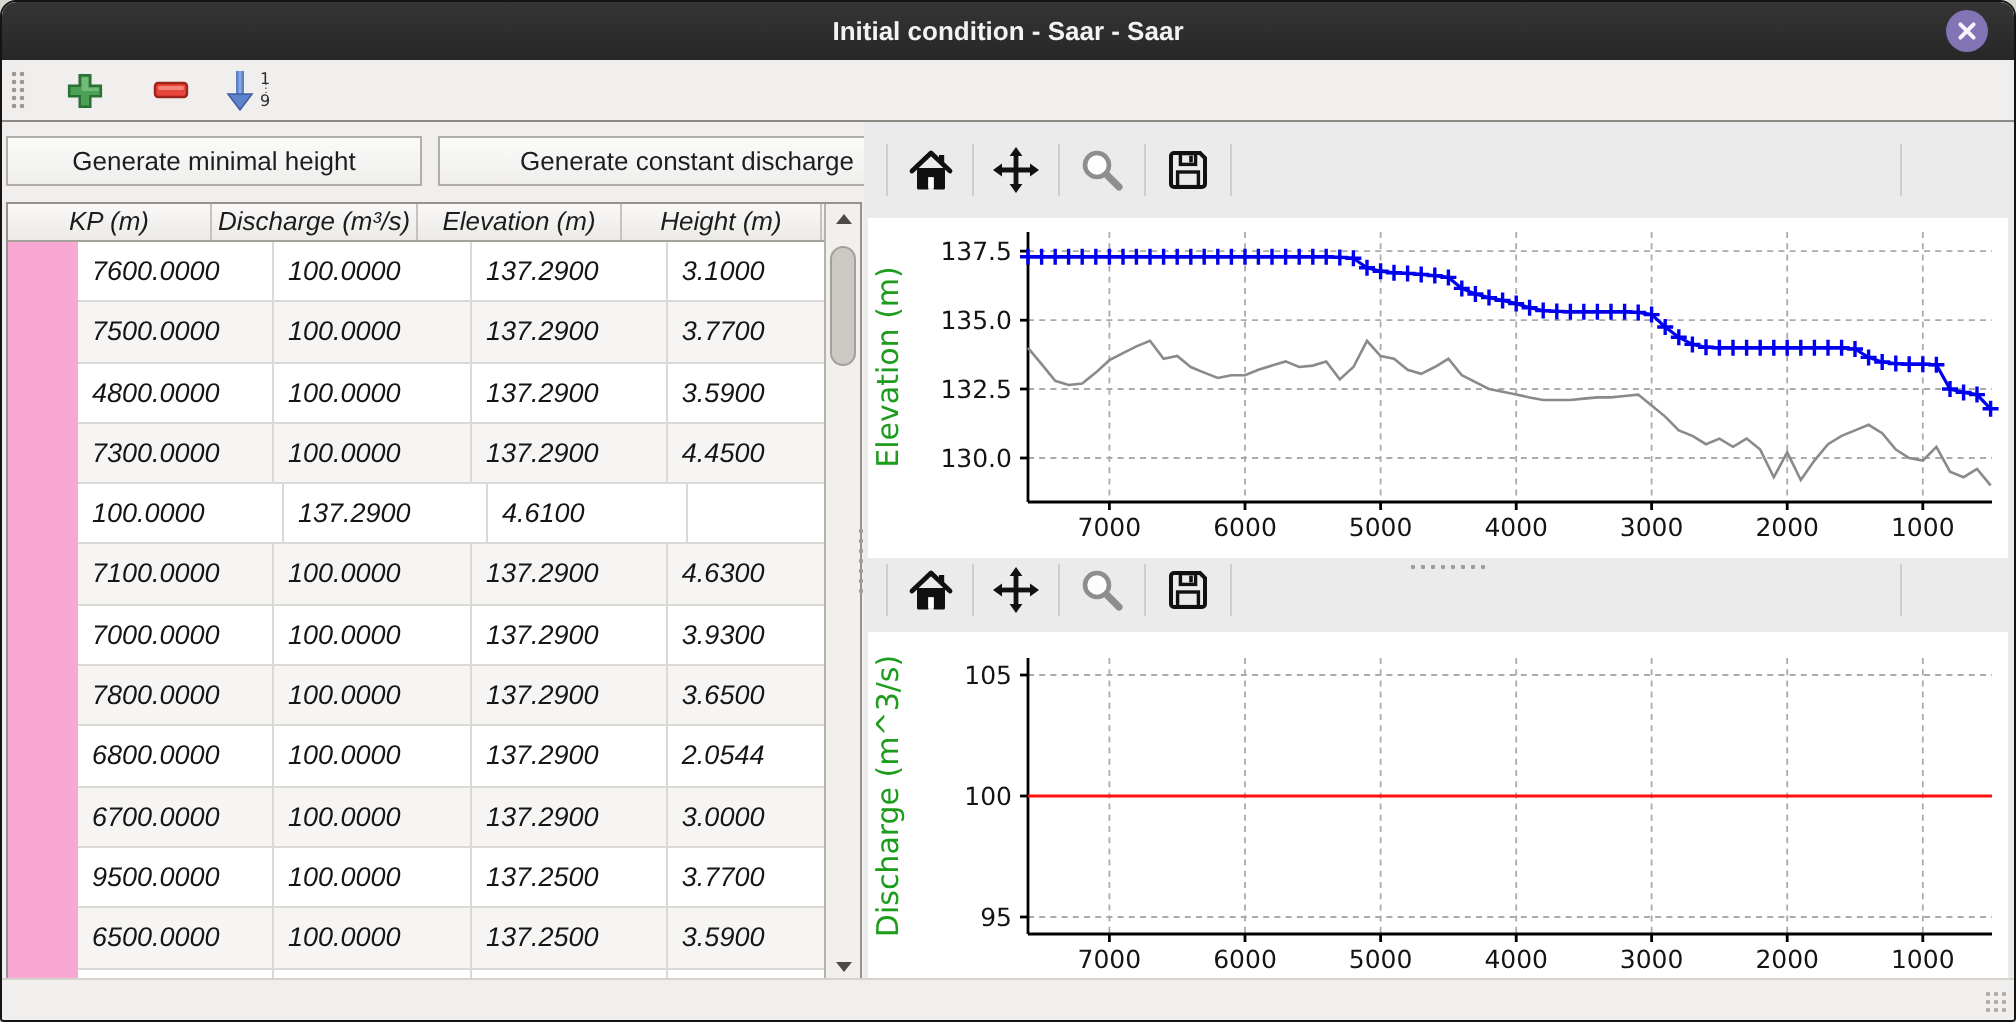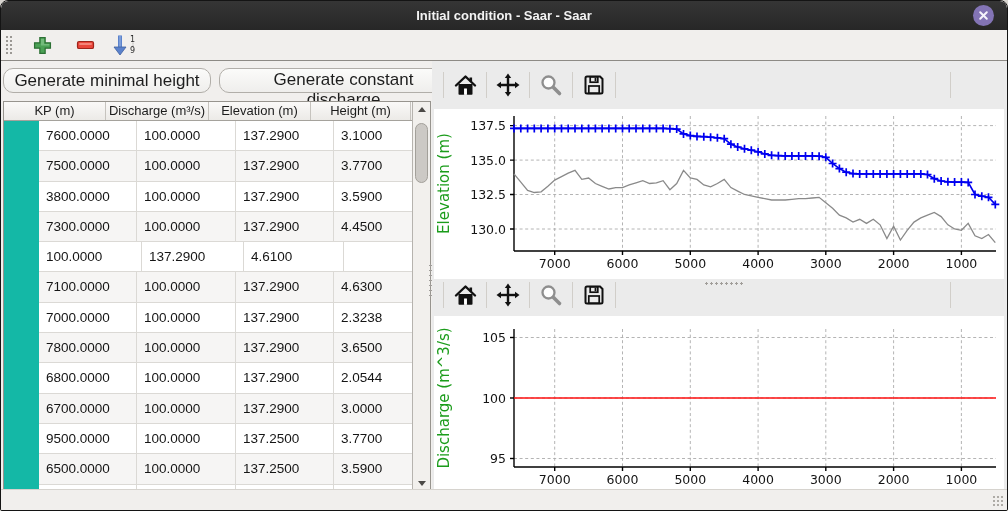--- a/index.html
+++ b/index.html
@@ -17,27 +17,27 @@
   .grip-v{width:8px;height:20px;margin-left:4px;
     background-image:radial-gradient(circle,#9b9894 1px,transparent 1.3px);background-size:4px 4px;}
   .tb-btn{width:30px;height:26px;background:transparent;border:none;margin-left:14px;padding:0;
     display:flex;align-items:center;justify-content:center;cursor:pointer;}
   .sort-wrap{display:flex;align-items:center;margin-left:12px;}
   .sort-digits{display:flex;flex-direction:column;font-size:8px;line-height:7px;color:#2a2a2a;
     font-family:"DejaVu Sans",sans-serif;margin-left:1px;}
   .sort-dots{font-size:6px;line-height:4px;color:#555;}
   
   .gtk-btn{position:absolute;height:25px;background:linear-gradient(#fbfbfa,#efeeec);
-    border:1px solid #b1aea9;border-radius:10px;font-size:17px;color:#1d1d1d;
+    border:1px solid #b1aea9;border-radius:0;font-size:13px;color:#1d1d1d;
     font-family:"Liberation Sans",sans-serif;cursor:pointer;}
   #btn-minheight{left:2px;top:67px;width:208px;}
   #btn-constdis{left:218px;top:67px;width:235px;padding-left:20px;}
   
-  .table-wrap{position:absolute;left:2px;top:100px;width:428px;height:391px;background:#14b8a6;
-    border:1px solid #97948e;box-sizing:border-box;overflow:hidden;}
+  .table-wrap{position:absolute;left:2px;top:100px;width:428px;height:391px;background:#f9a8d4;
+    border:1px solid #97948e;box-sizing:border-box;overflow:hidden;font-style:italic;}
   .thead{display:flex;height:18px;background:linear-gradient(#faf9f8,#eceae7);border-bottom:1px solid #a5a29c;}
   .hcell{box-sizing:border-box;border-right:1px solid #c6c3be;font-size:13px;color:#1c1c1c;
     text-align:center;line-height:17px;overflow:hidden;white-space:nowrap;}
   .trow{display:flex;height:30.3px;box-sizing:border-box;border-bottom:1px solid #dbd9d5;background:#fff;margin-left:35px;}
   .trow.alt{background:#f6f5f4;}
   .tcell{box-sizing:border-box;border-right:1px solid #dbd9d5;font-size:13.5px;color:#151515;
     padding-left:7px;line-height:29px;overflow:hidden;white-space:nowrap;}
   
   .vscroll{position:absolute;top:0;right:0;bottom:0;width:17px;background:#f2f0ed;border-left:1px solid #b6b3ae;}
   .sb-btn{position:absolute;left:0;right:0;height:15px;display:flex;align-items:center;justify-content:center;cursor:pointer;}
@@ -131,21 +131,21 @@
           <div class="tcell" style="width: 102px;">137.2900</div>
           <div class="tcell" style="width: 100px;">3.1000</div>
         </div>
         <div class="trow alt">
           <div class="tcell" style="width: 102px;">7500.0000</div>
           <div class="tcell" style="width: 103px;">100.0000</div>
           <div class="tcell" style="width: 102px;">137.2900</div>
           <div class="tcell" style="width: 100px;">3.7700</div>
         </div>
         <div class="trow">
-          <div class="tcell" style="width: 102px;">3800.0000</div>
+          <div class="tcell" style="width: 102px;">4800.0000</div>
           <div class="tcell" style="width: 103px;">100.0000</div>
           <div class="tcell" style="width: 102px;">137.2900</div>
           <div class="tcell" style="width: 100px;">3.5900</div>
         </div>
         <div class="trow alt">
           <div class="tcell" style="width: 102px;">7300.0000</div>
           <div class="tcell" style="width: 103px;">100.0000</div>
           <div class="tcell" style="width: 102px;">137.2900</div>
           <div class="tcell" style="width: 100px;">4.4500</div>
         </div>
@@ -157,21 +157,21 @@
         <div class="trow alt">
           <div class="tcell" style="width: 102px;">7100.0000</div>
           <div class="tcell" style="width: 103px;">100.0000</div>
           <div class="tcell" style="width: 102px;">137.2900</div>
           <div class="tcell" style="width: 100px;">4.6300</div>
         </div>
         <div class="trow">
           <div class="tcell" style="width: 102px;">7000.0000</div>
           <div class="tcell" style="width: 103px;">100.0000</div>
           <div class="tcell" style="width: 102px;">137.2900</div>
-          <div class="tcell" style="width: 100px;">2.3238</div>
+          <div class="tcell" style="width: 100px;">3.9300</div>
         </div>
         <div class="trow alt">
           <div class="tcell" style="width: 102px;">7800.0000</div>
           <div class="tcell" style="width: 103px;">100.0000</div>
           <div class="tcell" style="width: 102px;">137.2900</div>
           <div class="tcell" style="width: 100px;">3.6500</div>
         </div>
         <div class="trow">
           <div class="tcell" style="width: 102px;">6800.0000</div>
           <div class="tcell" style="width: 103px;">100.0000</div>

